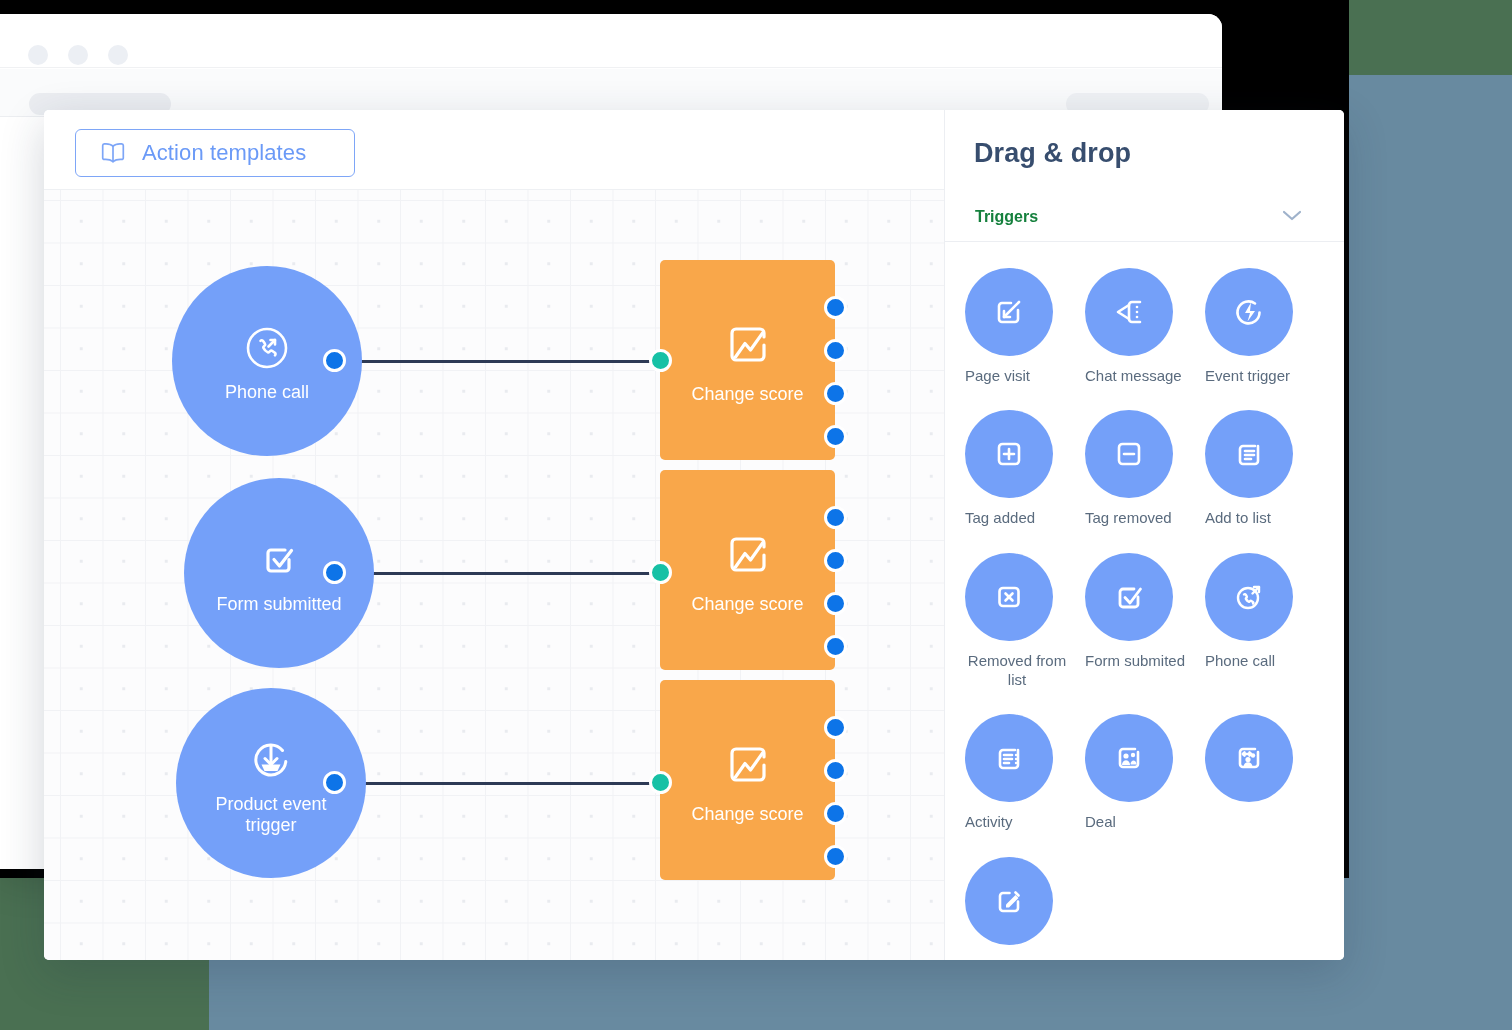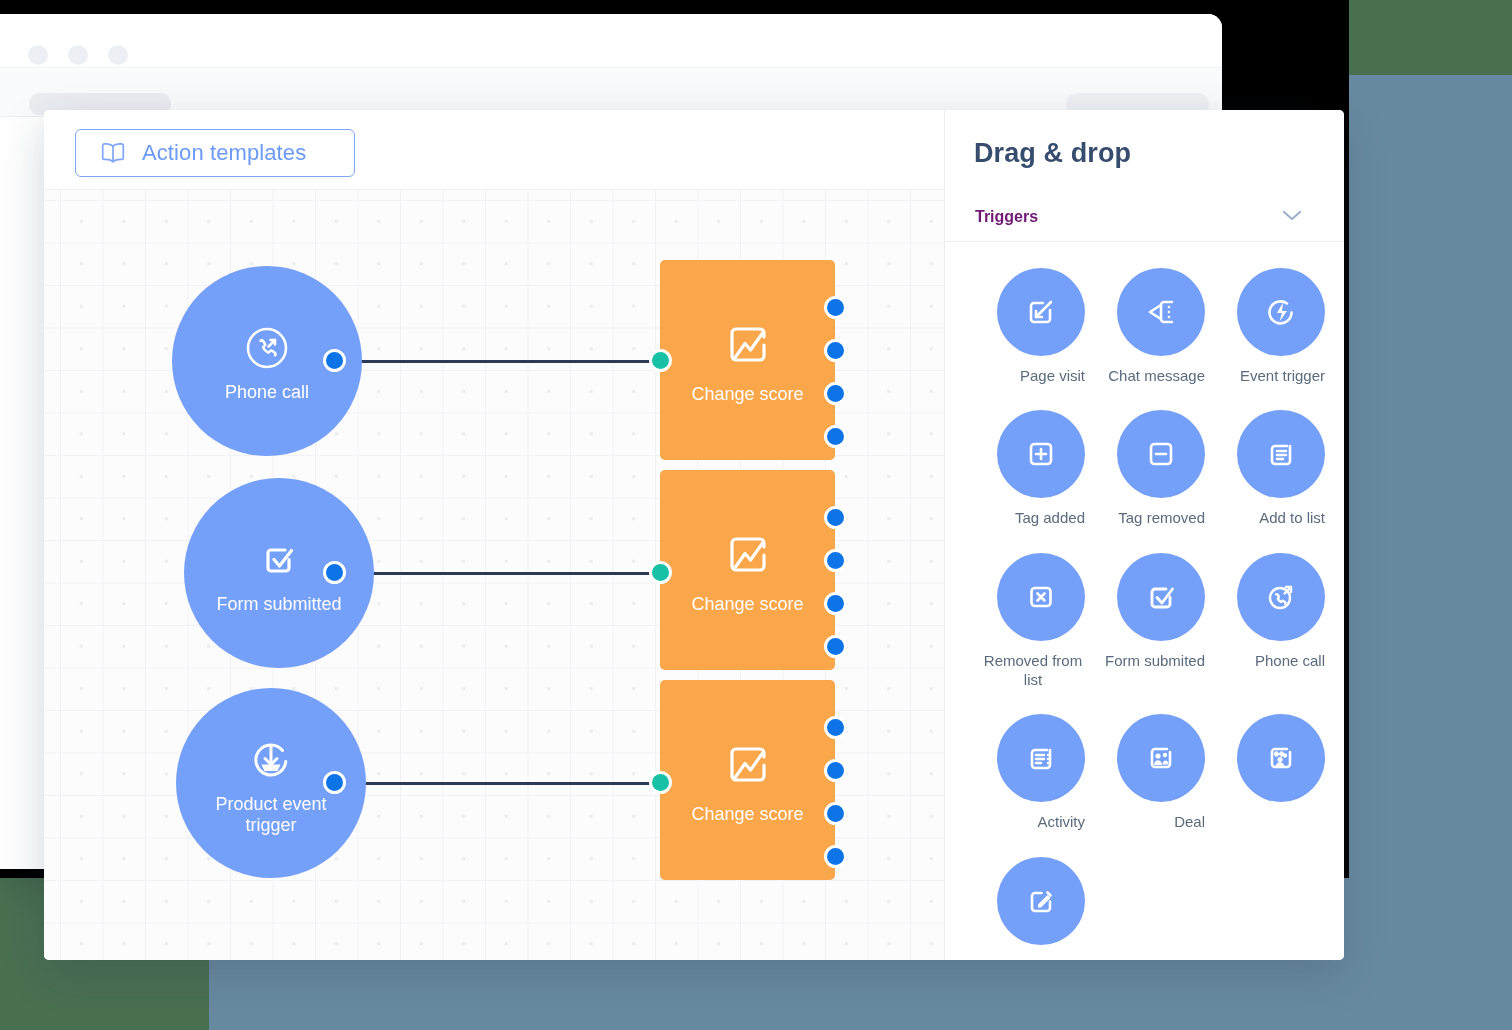--- a/index.html
+++ b/index.html
@@ -132,31 +132,31 @@
   }
   .panel-title {
     position: absolute; left: 29px; top: 28px;
     font-size: 27px; font-weight: bold; color: #374d6e; letter-spacing: .1px;
   }
   .section-row {
     position: absolute; left: 0; top: 82px; width: 400px; height: 50px;
     display: flex; align-items: center; cursor: pointer;
     border-bottom: 1px solid #eceef2;
   }
-  .section-row .s-lbl { margin-left: 30px; font-size: 16px; color: #701a75; font-weight: bold; }
+  .section-row .s-lbl { margin-left: 30px; font-size: 16px; color: #15803d; font-weight: bold; }
   .section-row .chev { position: absolute; right: 42px; top: 16px; }
 
   .grid {
     position: absolute; left: 0; top: 140px; width: 400px; height: 710px;
     display: grid; grid-template-columns: repeat(3, 1fr);
     row-gap: 20px; padding: 18px 20px 0 20px;
     overflow: hidden;
   }
   .tile {
-    display: flex; flex-direction: column; align-items: flex-end; gap: 10px;
+    display: flex; flex-direction: column; align-items: flex-start; gap: 10px;
     cursor: pointer;
   }
   .tile .bubble {
     width: 88px; height: 88px; border-radius: 50%; background: #74a0f9;
     display: flex; align-items: center; justify-content: center; color: #fff;
   }
   .tile .t-lbl {
     font-size: 15px; color: #5a6b7e; text-align: center; line-height: 19px; max-width: 104px;
   }
 

